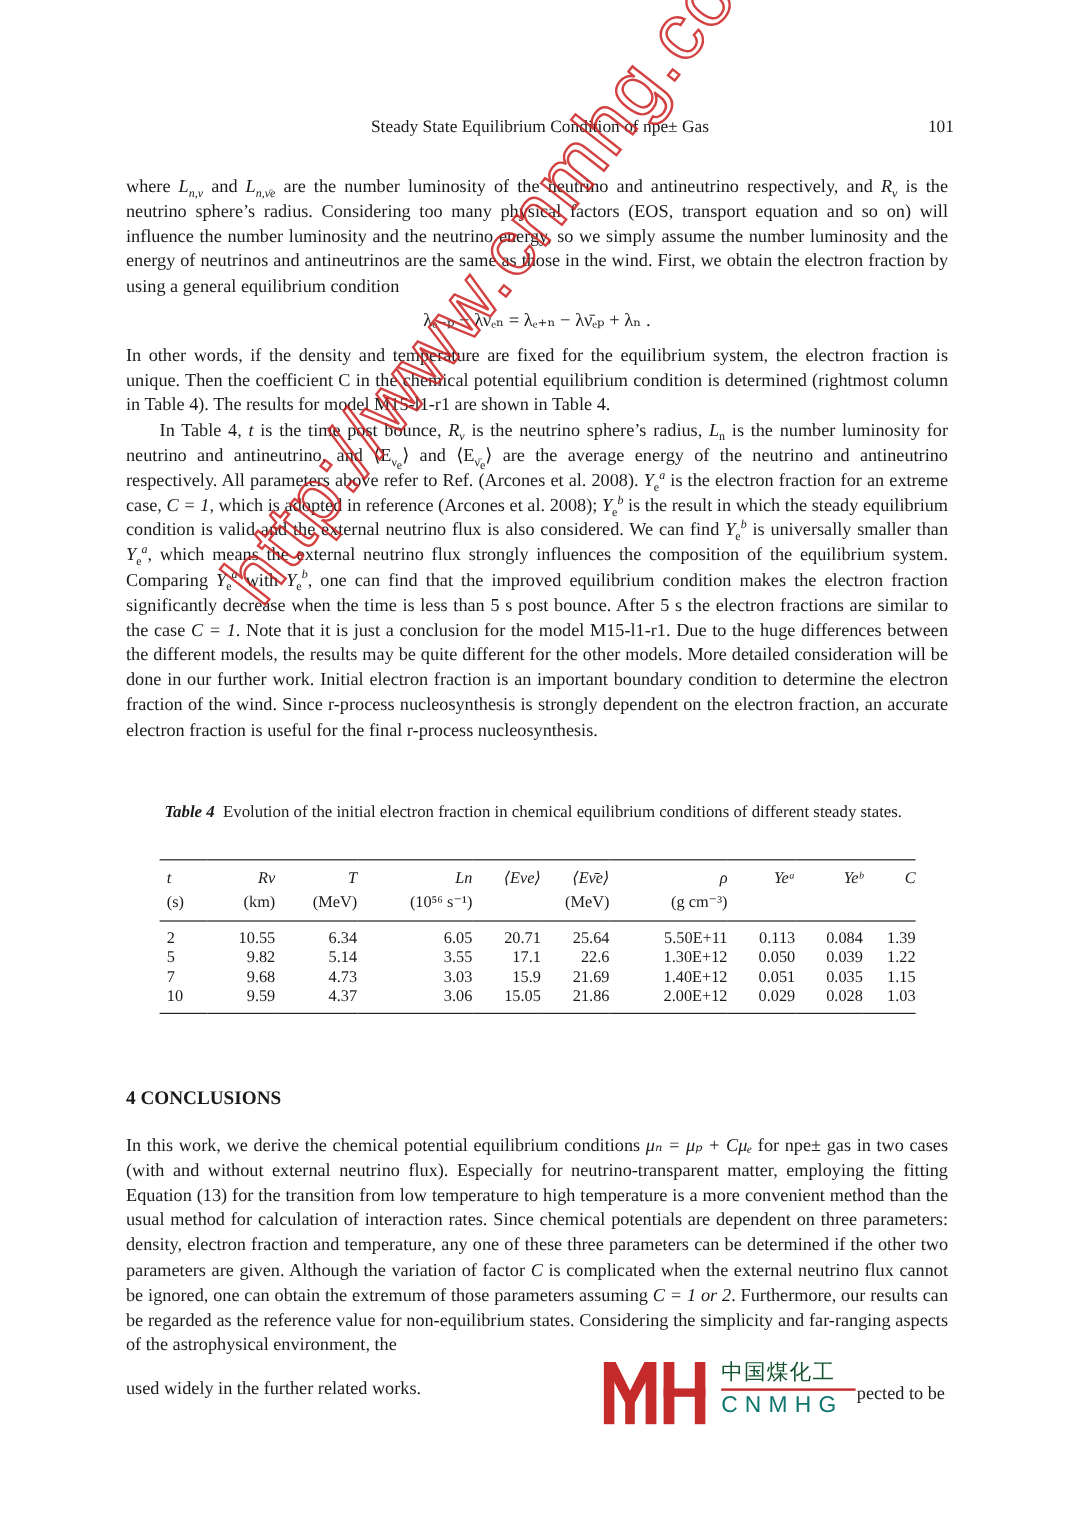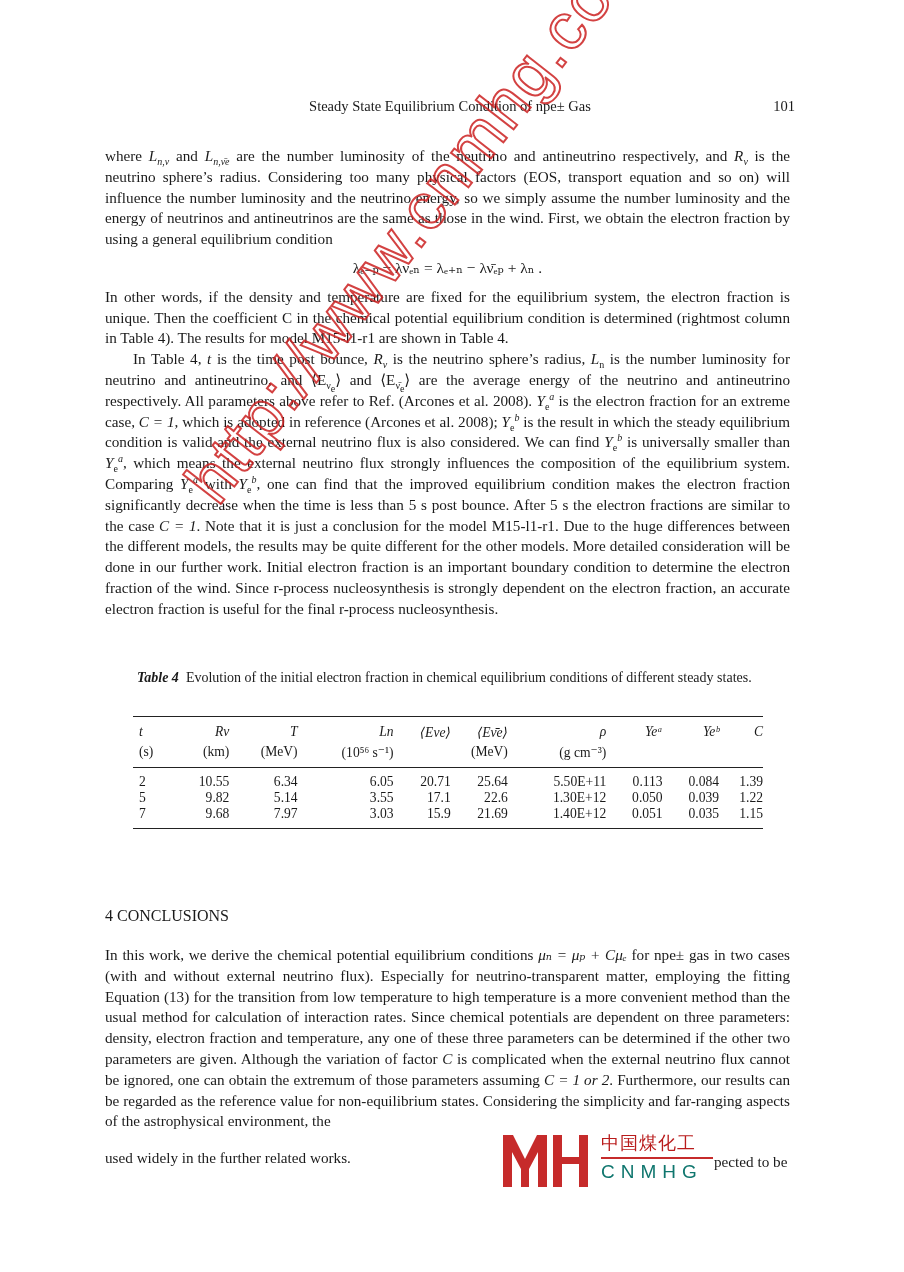--- a/index.html
+++ b/index.html
@@ -18,27 +18,27 @@
   .caption { position: absolute; left: 137px; top: 669px; width: 620px; font-size: 14px; line-height: 18.6px; text-align: justify; }
   .caption b { font-weight: bold; font-style: italic; }
   table.t4 { position: absolute; left: 133px; top: 716px; width: 630px; border-collapse: collapse; font-size: 13.6px; }
   table.t4 th { font-weight: normal; padding: 0; height: 22px; text-align: right; }
   table.t4 td { padding: 0; height: 16px; text-align: right; }
   table.t4 thead tr.top th { border-top: 1.6px solid #222; padding-top: 5px; height: 20px; }
   table.t4 thead tr.units th { border-bottom: 1px solid #222; padding-bottom: 5px; height: 20px; }
   table.t4 tbody tr:first-child td { padding-top: 6px; }
   table.t4 tbody tr:last-child td { border-bottom: 1.6px solid #222; padding-bottom: 6px; }
   table.t4 .c0 { text-align: left; padding-left: 6px; width: 34px; }
-  .section { position: absolute; left: 105px; top: 907px; font-size: 16px; font-weight: normal; }
+  .section { position: absolute; left: 105px; top: 907px; font-size: 16px; font-weight: bold; }
   .watermark { position: absolute; left: 170px; top: 470px; font-family: "Liberation Sans", sans-serif;
                font-size: 66px; color: transparent; -webkit-text-stroke: 2px #cc2222;
                transform: rotate(-52deg); transform-origin: left top; white-space: nowrap; letter-spacing: 2px; opacity: 0.85; }
   .logo { position: absolute; left: 503px; top: 1129px; width: 215px; height: 58px; background: #fff; }
   .logo .mark { position: absolute; left: 0; top: 0; width: 85px; height: 58px; }
-  .logo .cn { position: absolute; left: 98px; top: 2px; font-family: "DejaVu Sans", sans-serif; font-size: 18px; color: #b91c1c; letter-spacing: 1px; }
+  .logo .cn { position: absolute; left: 98px; top: 2px; font-family: "DejaVu Sans", sans-serif; font-size: 18px; color: #14532d; letter-spacing: 1px; }
   .logo .line { position: absolute; left: 98px; top: 28px; width: 112px; height: 1.5px; background: #c62b2b; }
   .logo .en { position: absolute; left: 98px; top: 32px; font-family: "Liberation Sans", sans-serif; font-size: 19px; color: #0f766e; letter-spacing: 6px; }
   .logo-overlay-text { position: absolute; left: 714px; top: 1131px; font-size: 15.2px; margin-top: 22px; }
 </style>
 </head>
 <body>
 
 <div class="header">
   <span class="title">Steady State Equilibrium Condition of npe± Gas</span>
   <span class="pageno">101</span>
@@ -105,28 +105,40 @@
         <td>17.1</td>
         <td>22.6</td>
         <td>1.30E+12</td>
         <td>0.050</td>
         <td>0.039</td>
         <td>1.22</td>
       </tr>
       <tr>
         <td class="c0">7</td>
         <td>9.68</td>
-        <td>7.97</td>
+        <td>4.73</td>
         <td>3.03</td>
         <td>15.9</td>
         <td>21.69</td>
         <td>1.40E+12</td>
         <td>0.051</td>
         <td>0.035</td>
         <td>1.15</td>
+      </tr>
+      <tr>
+        <td class="c0">10</td>
+        <td>9.59</td>
+        <td>4.37</td>
+        <td>3.06</td>
+        <td>15.05</td>
+        <td>21.86</td>
+        <td>2.00E+12</td>
+        <td>0.029</td>
+        <td>0.028</td>
+        <td>1.03</td>
       </tr>
     </tbody>
 </table>
 
 <div class="section">4 CONCLUSIONS</div>
 
 <div class="body-text" style="top:945px;">
   <p><span>In this work, we derive the chemical potential equilibrium conditions </span><i>μₙ = μₚ + Cμₑ</i><span> for npe± gas in two cases (with and without external neutrino flux). Especially for neutrino-transparent matter, employing the fitting Equation (13) for the transition from low temperature to high temperature is a more convenient method than the usual method for calculation of interaction rates. Since chemical potentials are dependent on three parameters: density, electron fraction and temperature, any one of these three parameters can be determined if the other two parameters are given. Although the variation of factor </span><i>C</i><span> is complicated when the external neutrino flux cannot be ignored, one can obtain the extremum of those parameters assuming </span><i>C = 1 or 2</i><span>. Furthermore, our results can be regarded as the reference value for non-equilibrium states. Considering the simplicity and far-ranging aspects of the astrophysical environment, the</span></p>
   <p style="margin-top:16px;">used widely in the further related works.</p>
 </div>

